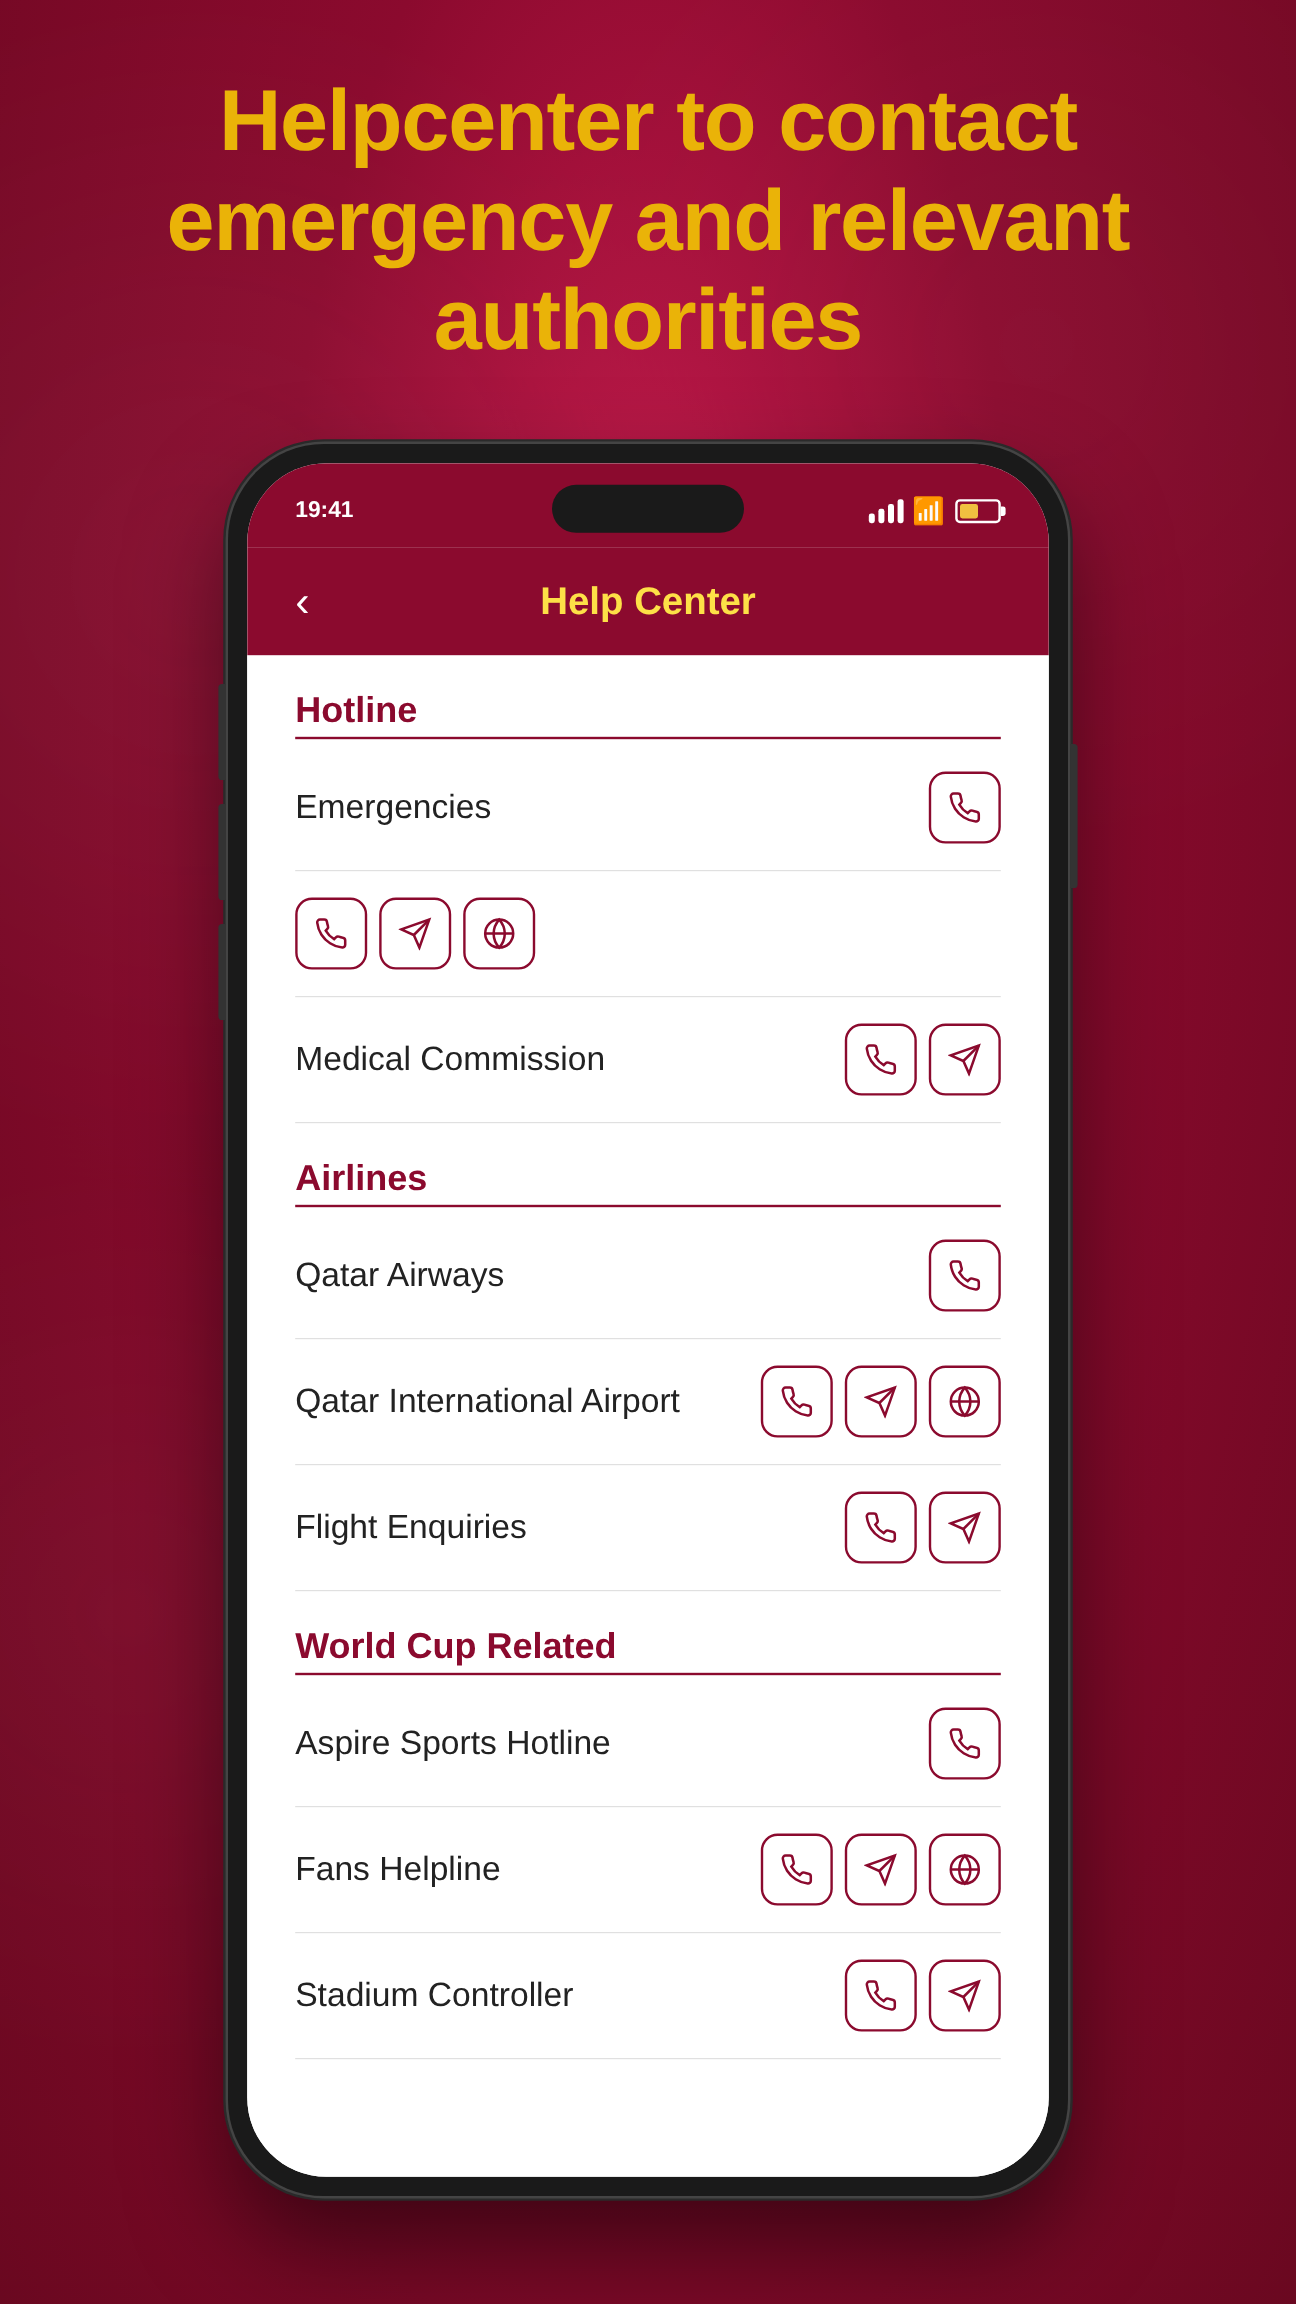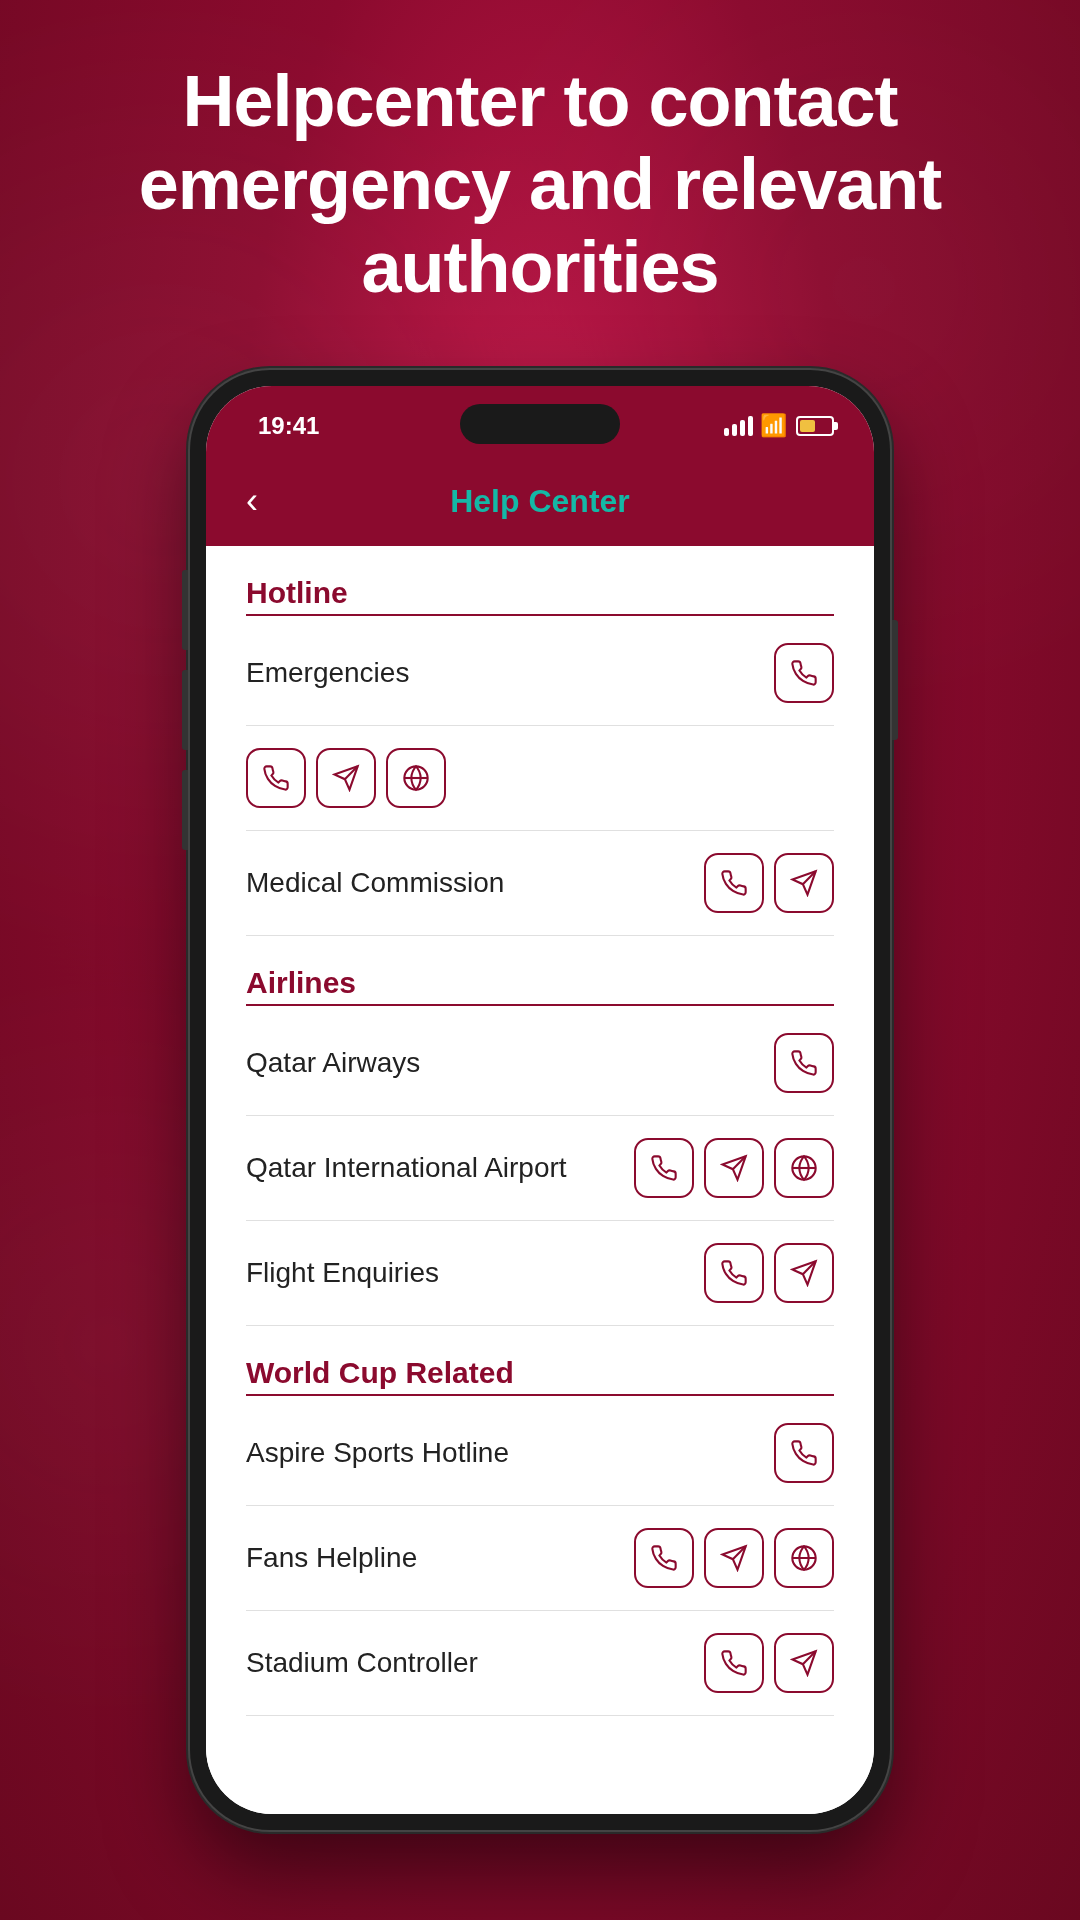--- a/index.html
+++ b/index.html
@@ -36,21 +36,21 @@
       position: absolute;
       top: 60px;
       left: 0;
       right: 0;
       z-index: 2;
       text-align: center;
       padding: 0 80px;
     }
 
     .hero-text h1 {
-      color: #ffffff;
+      color: #eab308;
       font-size: 72px;
       font-weight: 900;
       line-height: 1.15;
       letter-spacing: -1px;
     }
 
     
     .phone-container {
       position: absolute;
       top: 370px;
@@ -114,23 +114,22 @@
       background: #8b0a2e;
       display: flex;
       align-items: center;
       justify-content: space-between;
       padding: 20px 40px 10px;
       flex-shrink: 0;
     }
 
     .status-time {
       color: white;
-      font-size: 24px;
+      font-size: 19px;
       font-weight: 600;
-      margin-left: 12px;
     }
 
     .status-icons {
       display: flex;
       align-items: center;
       gap: 8px;
     }
 
     .signal-bars {
       display: flex;
@@ -208,21 +207,21 @@
       color: white;
       font-size: 36px;
       cursor: pointer;
       width: 50px;
     }
 
     .nav-title {
       position: absolute;
       left: 50%;
       transform: translateX(-50%);
-      color: #14b8a6;
+      color: #fde047;
       font-size: 32px;
       font-weight: 700;
     }
 
     
     .content {
       flex: 1;
       overflow-y: auto;
       background: white;
       padding: 30px 40px;

